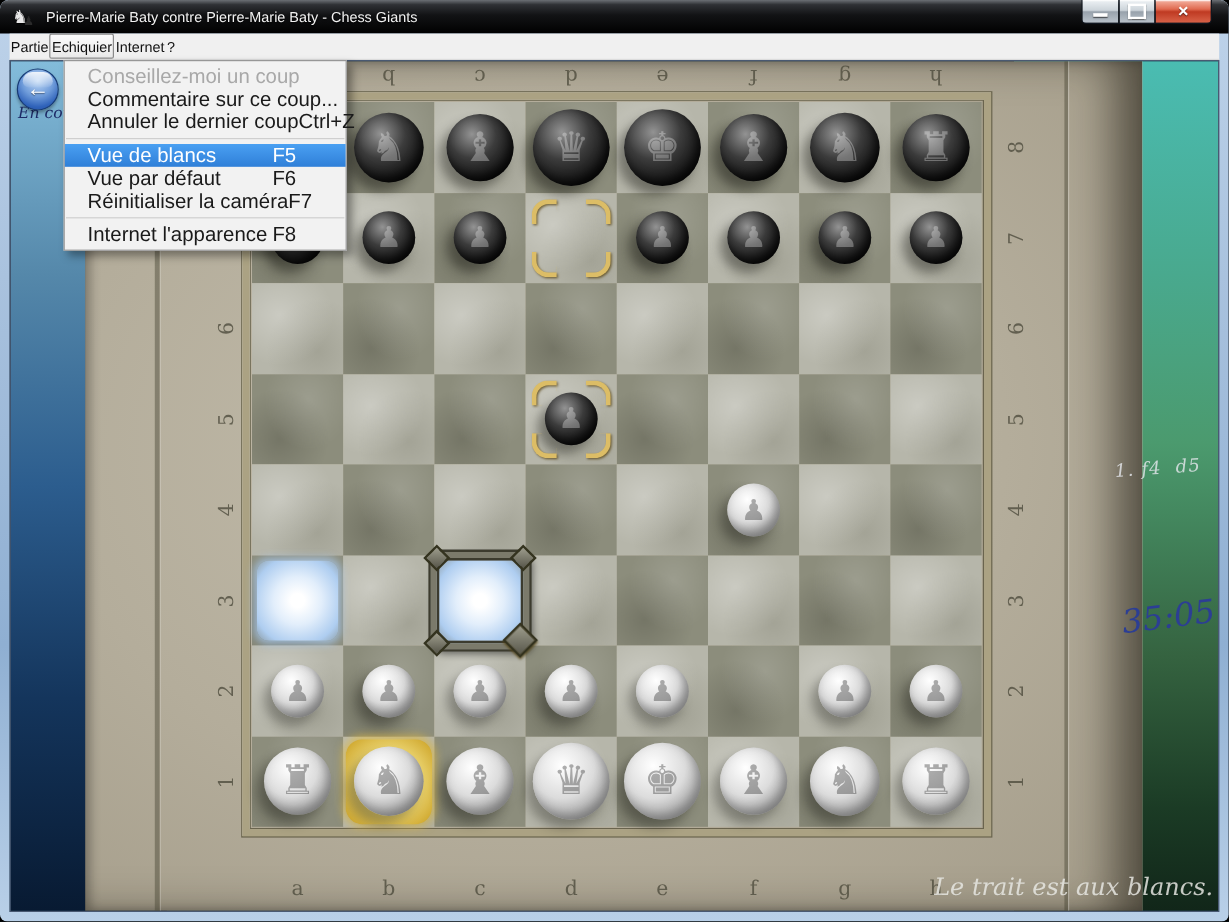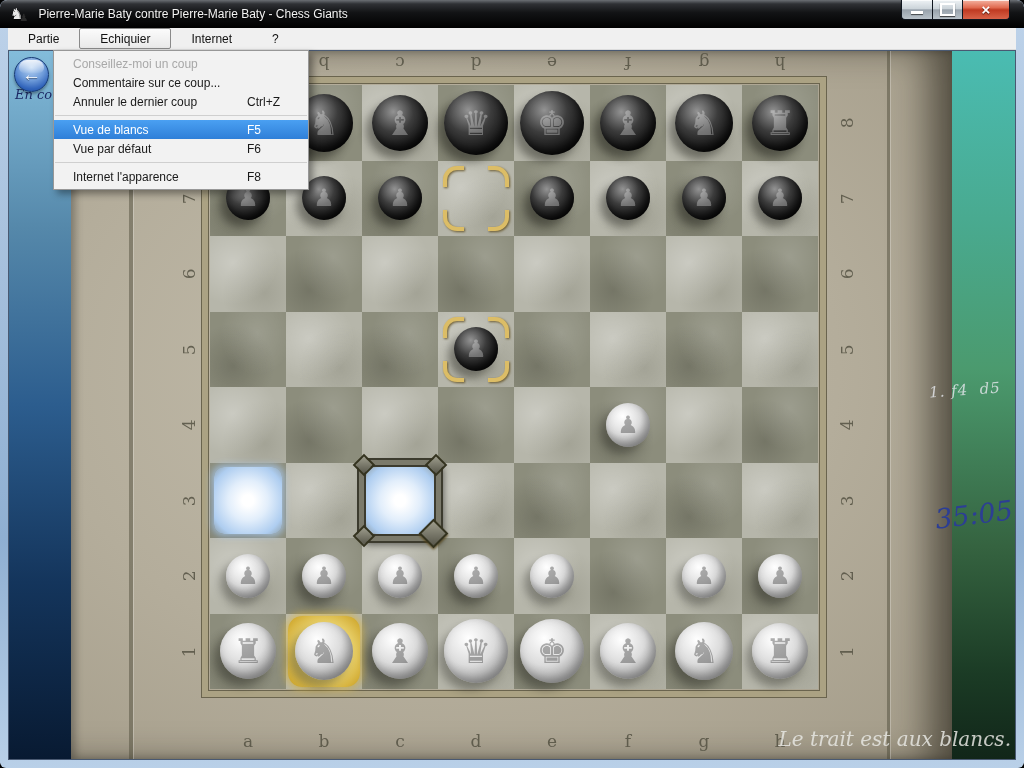--- a/index.html
+++ b/index.html
@@ -26,28 +26,28 @@
   .cap.close{width:46px;border-left:none;border-bottom-right-radius:4px;
        background:linear-gradient(180deg,#f4b3a2 0%,#e06a50 40%,#bf3a22 52%,#d86248 100%);}
   .min-bar{width:12px;height:3px;background:#fff;box-shadow:0 1px 1px rgba(0,0,0,.6);margin-top:6px;}
   .max-box{width:11px;height:9px;border:2px solid #fff;box-shadow:0 1px 1px rgba(0,0,0,.6);}
   .cap .x{color:#fff;font-size:15px;font-weight:bold;line-height:1;text-shadow:0 1px 1px rgba(0,0,0,.6);}
 
   
   #menubar{position:absolute;top:28px;left:8px;right:8px;height:22px;background:#f0f0f0;
            display:flex;align-items:stretch;font-size:12px;color:#111;
            border-bottom:1px solid #dcdcdc;box-sizing:border-box;}
-  .mb-item{display:flex;align-items:center;padding:0 20px;cursor:default;}
+  .mb-item{display:flex;align-items:center;padding:0 1px;cursor:default;}
   .mb-item.open{border:1px solid #8a8a8a;border-radius:2px;margin:0;
                 background:linear-gradient(180deg,#fbfbfb,#e9e9e9);}
 
   
-  #menu-popup{position:absolute;left:53px;top:50px;width:256px;z-index:60;background:#f2f2f2;
+  #menu-popup{position:absolute;left:53px;top:50px;width:236px;z-index:60;background:#f2f2f2;
               border:1px solid #979797;box-shadow:4px 4px 7px rgba(0,0,0,.38);
-              padding:3px 0;font-size:12px;color:#1a1a1a;box-sizing:border-box;}
+              padding:3px 0;font-size:17px;color:#1a1a1a;box-sizing:border-box;}
   .menu-item{height:19px;display:flex;align-items:center;padding-left:19px;padding-right:3px;}
   .menu-item .mi-label{flex:1;white-space:nowrap;}
   .menu-item .mi-shortcut{width:58px;flex:none;text-align:left;white-space:nowrap;}
   .menu-item.disabled{color:#a8a8a8;}
   .menu-item.highlighted{background:linear-gradient(180deg,#4aa0f2,#2f7fd8);color:#fff;}
   .menu-sep{height:1px;background:#cfcfcf;margin:4px 1px;}
 
   
   #scene{position:absolute;top:50px;left:8px;right:8px;bottom:8px;overflow:hidden;
          border:1px solid #495972;box-sizing:border-box;background:#203a52;}
@@ -451,19 +451,23 @@
       </div>
       <div class="menu-sep"></div>
       <div class="menu-item highlighted">
         <span class="mi-label">Vue de blancs</span>
         <span class="mi-shortcut">F5</span>
       </div>
       <div class="menu-item ">
         <span class="mi-label">Vue par défaut</span>
         <span class="mi-shortcut">F6</span>
       </div>
+      <div class="menu-item ">
+        <span class="mi-label">Réinitialiser la caméra</span>
+        <span class="mi-shortcut">F7</span>
+      </div>
       <div class="menu-sep"></div>
       <div class="menu-item ">
         <span class="mi-label">Internet l'apparence</span>
         <span class="mi-shortcut">F8</span>
       </div>
     </div>
 </div>
 
 </body></html>

